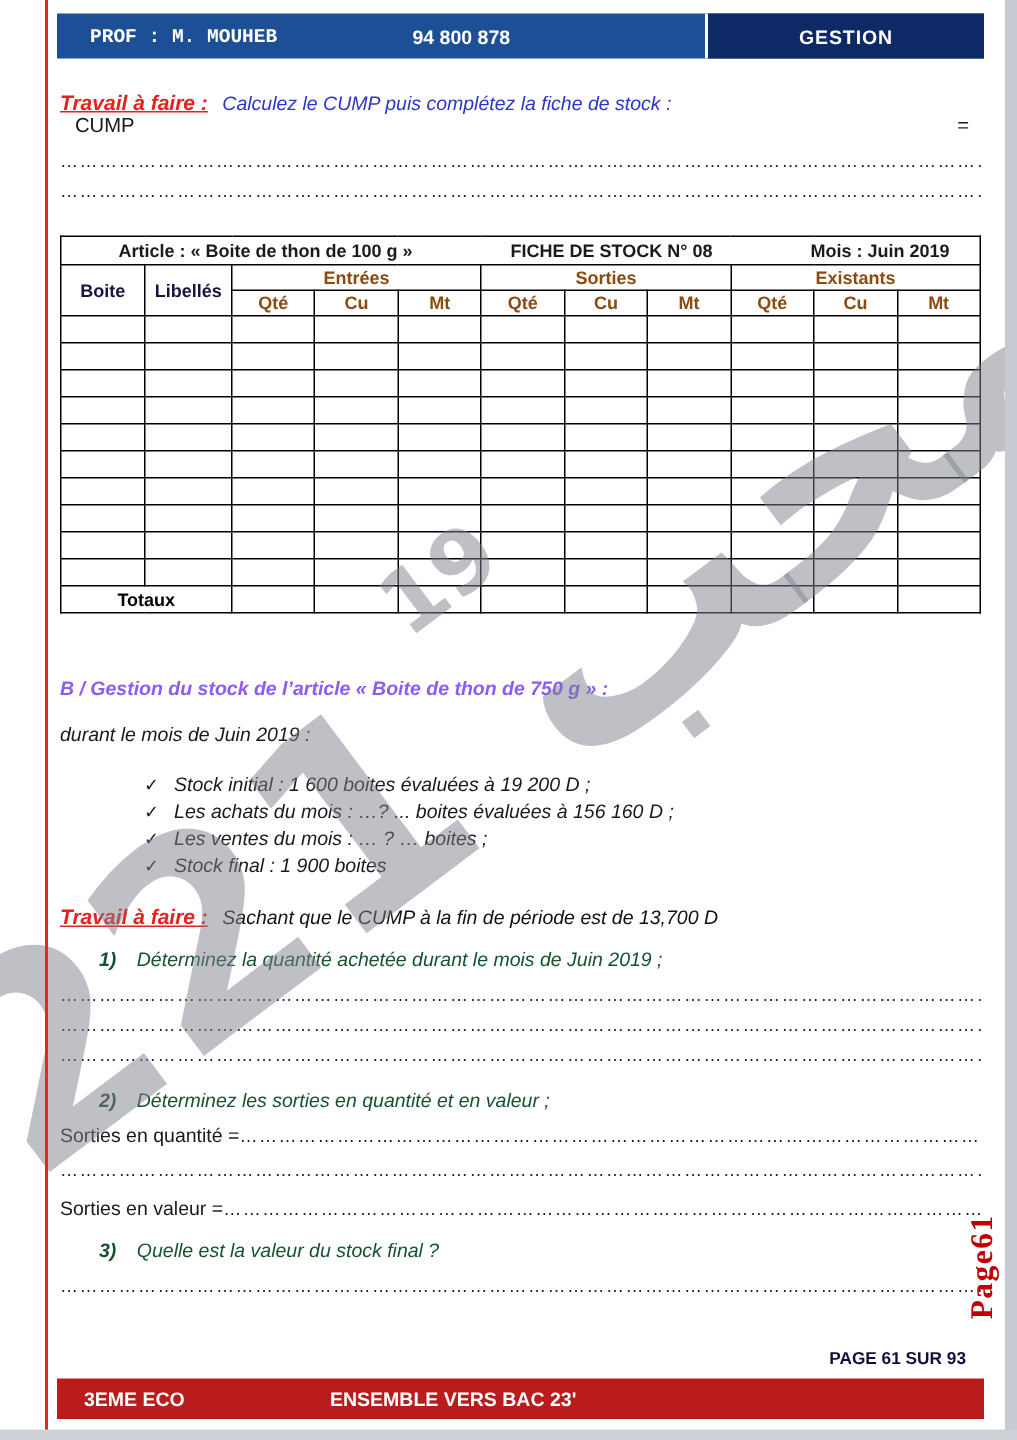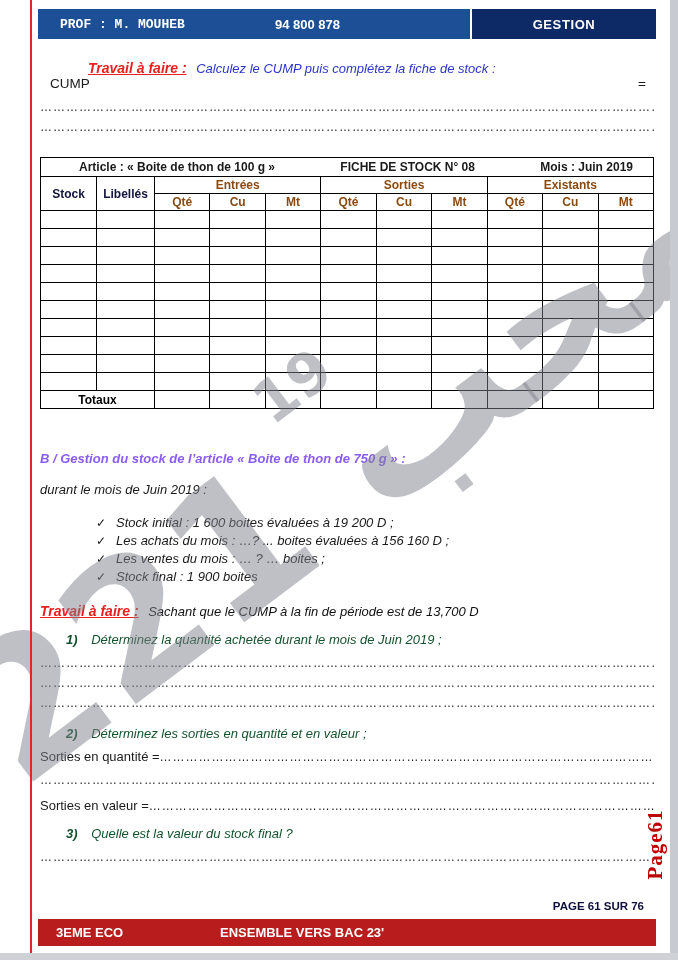--- a/index.html
+++ b/index.html
@@ -12,21 +12,21 @@
   .red-line { position:absolute; left:30px; top:0; width:2px; height:100%; background:#e3262b; z-index:25; }
 
   
   .header-bar { position:absolute; left:38px; top:9px; width:618px; height:30px; background:#1d4f96; color:#fff; font-weight:bold; font-size:13px; z-index:5; }
   .header-bar .prof { position:absolute; left:22px; top:8px;font-family:Liberation Mono, monospace; }
   .header-bar .phone { position:absolute; left:237px; top:8px; }
   .subject { position:absolute; right:0; top:0; width:186px; height:100%; background:#0e2a66; border-left:2px solid #fff; display:flex; align-items:center; justify-content:center; letter-spacing:.6px; }
 
   
   .content { position:absolute; left:40px; top:48px; width:614px; font-size:13px; color:#1a1a1a; z-index:6; }
-  .travail-line { margin-top:12px;margin-left:48px; }
+  .travail-line { margin-top:12px; }
   .red-label { color:#e8201f; font-weight:bold; font-style:italic; text-decoration:underline; font-size:14px; }
   .blue-instr { color:#2d35c8; font-style:italic; margin-left:6px; }
   .cump-row { display:flex; justify-content:space-between; padding:0 8px 0 10px; font-size:13.5px; }
   .dotline { white-space:nowrap; overflow:hidden; line-height:20px; font-size:12px; letter-spacing:1px; color:#222; }
   .dots-top { margin-top:6px; }
 
   
   .stock-table { width:100%; border-collapse:collapse; table-layout:fixed; margin-top:20px; background:transparent; }
   .stock-table th, .stock-table td { border:1px solid #000; padding:0 2px; }
   .c-date { width:56px; } .c-lib { width:58px; }
@@ -103,21 +103,21 @@
         <tr>
           <td colspan="11" class="title-cell">
             <div class="title-flex">
               <span>Article : « Boite de thon de 100 g »</span>
               <span>FICHE DE STOCK N° 08</span>
               <span>Mois : Juin 2019</span>
             </div>
           </td>
         </tr>
         <tr>
-          <th rowspan="2" class="h-dark">Stock</th>
+          <th rowspan="2" class="h-dark">Boite</th>
           <th rowspan="2" class="h-dark">Libellés</th>
           <th colspan="3" class="h-brown">Entrées</th>
           <th colspan="3" class="h-brown">Sorties</th>
           <th colspan="3" class="h-brown">Existants</th>
         </tr>
         <tr>
           <th class="h-brown">Qté</th>
           <th class="h-brown">Cu</th>
           <th class="h-brown">Mt</th>
           <th class="h-brown">Qté</th>
@@ -322,21 +322,21 @@
     </div>
     <div class="dotline dots-top">……………………………………………………………………………………………………………………………………………………………………………………………………………………………………………………………………………………</div>
 
   </div>
 
   <div class="watermark">221 محب</div>
   <div class="watermark-small">19</div>
 
   <div class="side-page">Page61</div>
 
-  <div class="page-info">PAGE 61 SUR 76</div>
+  <div class="page-info">PAGE 61 SUR 93</div>
 
   <div class="footer-bar">
     <span class="fleft">3EME ECO</span>
     <span class="fcenter">ENSEMBLE VERS  BAC 23'</span>
   </div>
 
   <div class="edge-right"></div>
   <div class="edge-bottom"></div>
 
 </div>

